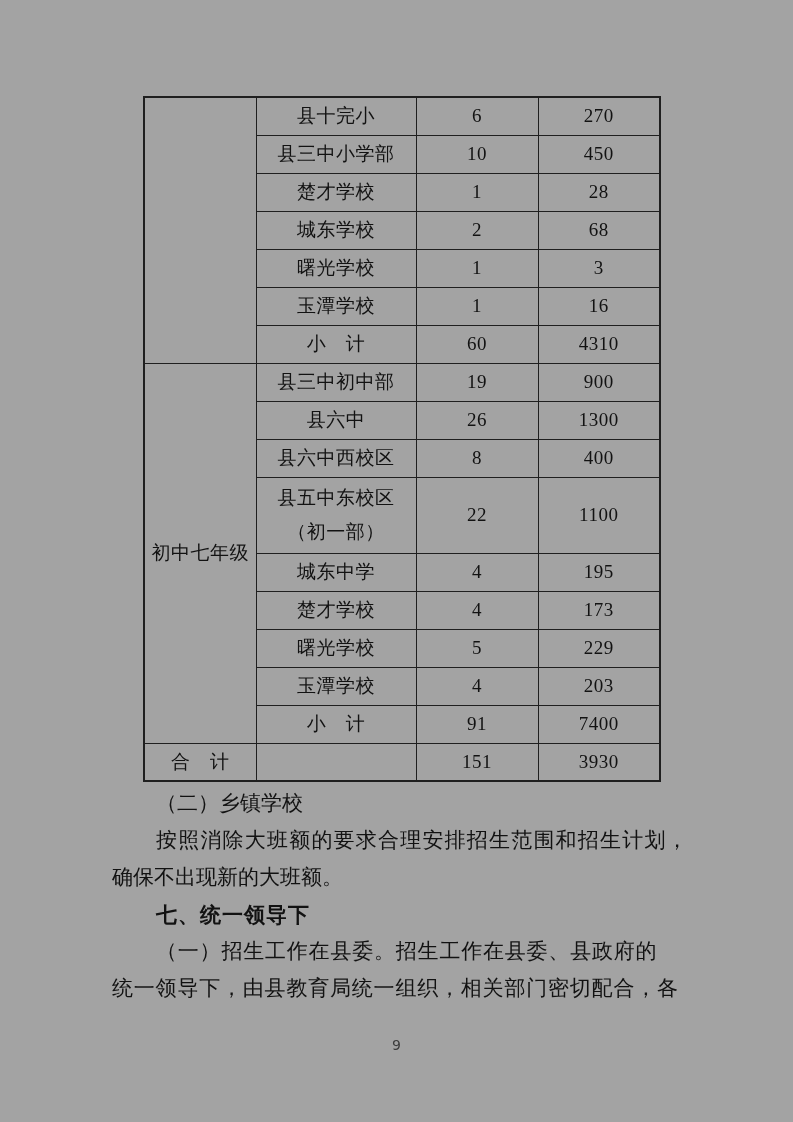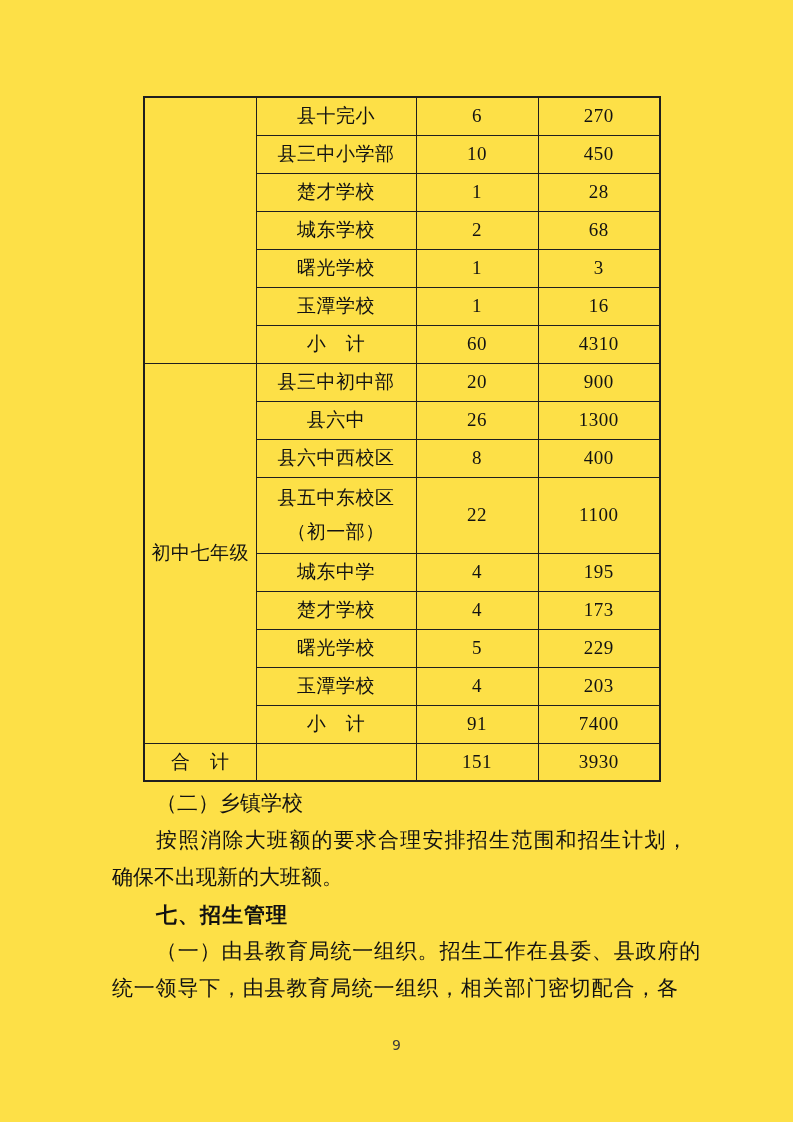--- a/index.html
+++ b/index.html
@@ -1,20 +1,20 @@
 <!DOCTYPE html>
 <html><head>
 <meta charset="utf-8">
 <style>
   html, body { margin: 0; padding: 0; background: #ffffff; }
   .page {
     position: relative;
     width: 793px;
     height: 1122px;
-    background: #fde047;
+    background: #a3a3a3;
     font-family: "Liberation Serif", serif;
     color: #121212;
     overflow: hidden;
   }
 
   
   .table-wrap {
     position: absolute;
     left: 143px;
     top: 96px;
@@ -118,21 +118,21 @@
         </tr>
         <tr class="r38">
           <td>小　计</td>
           <td class="num">60</td>
           <td class="num">4310</td>
         </tr>
 
         <tr class="r38">
           <td class="group" rowspan="9">初中七年级</td>
           <td>县三中初中部</td>
-          <td class="num">20</td>
+          <td class="num">19</td>
           <td class="num">900</td>
         </tr>
         <tr class="r38">
           <td>县六中</td>
           <td class="num">26</td>
           <td class="num">1300</td>
         </tr>
         <tr class="r38">
           <td>县六中西校区</td>
           <td class="num">8</td>
@@ -176,20 +176,20 @@
           <td class="num">3930</td>
         </tr>
       </tbody>
     </table>
   </div>
 
   <div class="content">
     <div class="line indent bold">（二）乡镇学校</div>
     <div class="line indent ls">按照消除大班额的要求合理安排招生范围和招生计划，</div>
     <div class="line">确保不出现新的大班额。</div>
-    <div class="line indent heading-hei">七、招生管理</div>
-    <div class="line indent ls2"><span class="bold">（一）由县教育局统一组织。</span><span>招生工作在县委、县政府的</span></div>
+    <div class="line indent heading-hei">七、统一领导下</div>
+    <div class="line indent ls2"><span class="bold">（一）招生工作在县委。</span><span>招生工作在县委、县政府的</span></div>
     <div class="line ls2">统一领导下，由县教育局统一组织，相关部门密切配合，各</div>
   </div>
 
   <div class="page-number">9</div>
 
 </div>
 
 </body></html>

